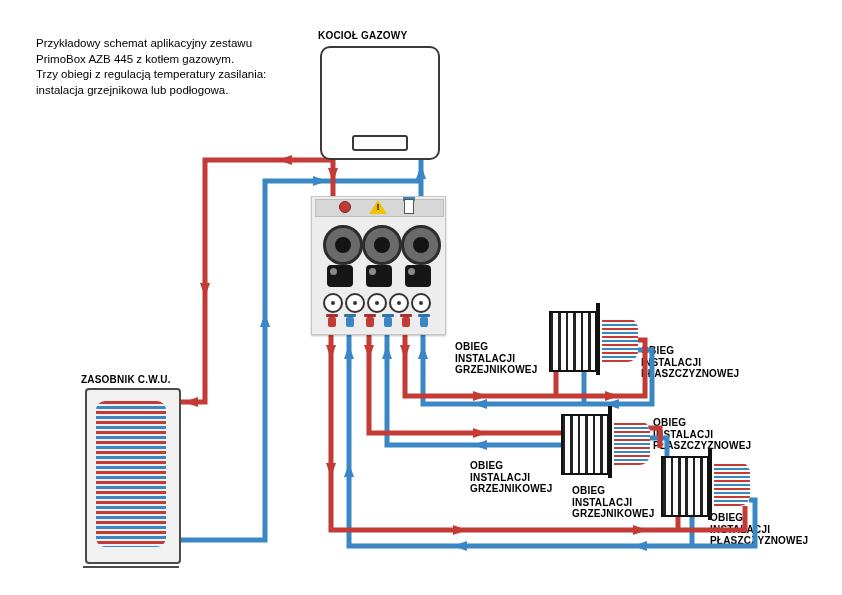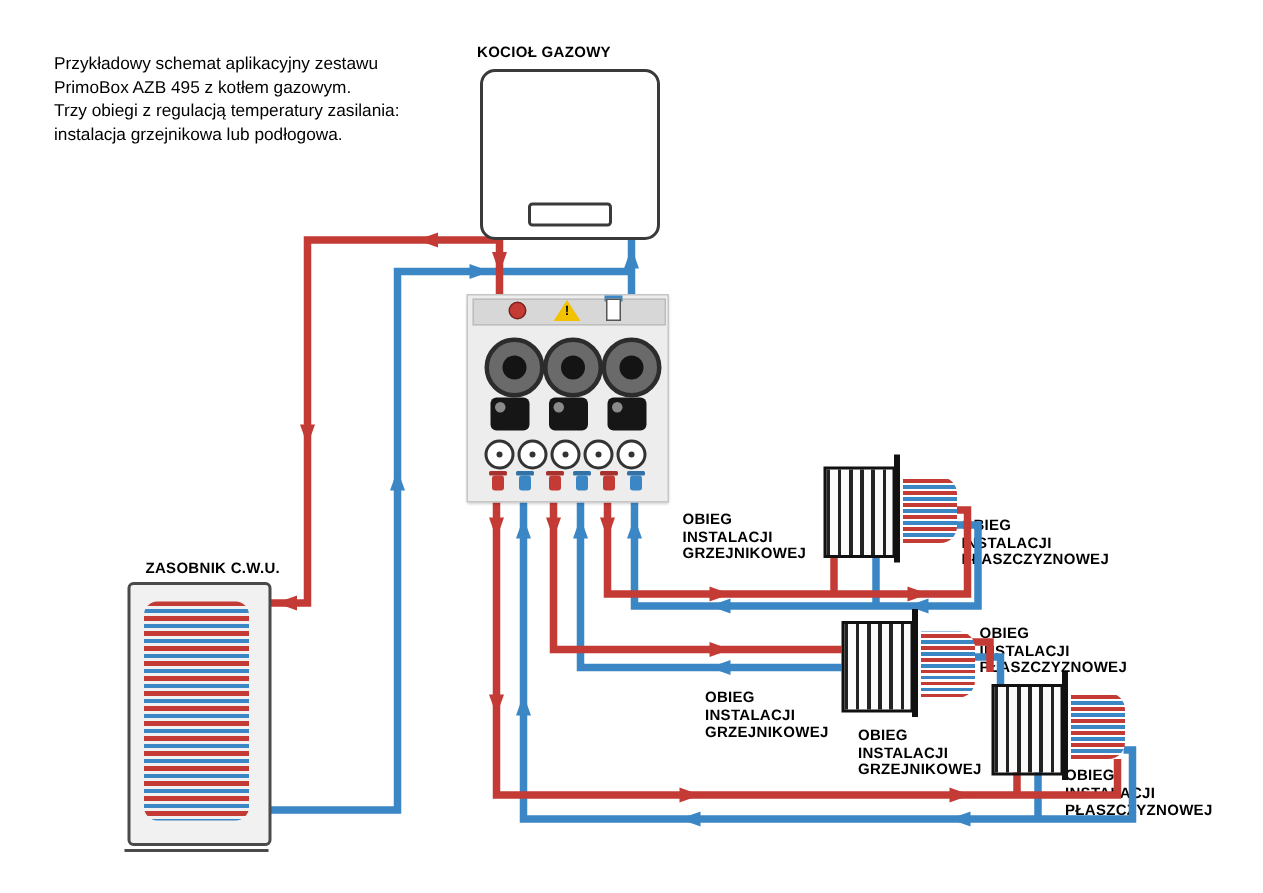--- a/index.html
+++ b/index.html
@@ -109,21 +109,21 @@
     <polygon points="-7,-5 7,0 -7,5" transform="translate(349,470) rotate(-90)"></polygon>
     <polygon points="-7,-5 7,0 -7,5" transform="translate(480,404) rotate(180)"></polygon>
     <polygon points="-7,-5 7,0 -7,5" transform="translate(612,404) rotate(180)"></polygon>
     <polygon points="-7,-5 7,0 -7,5" transform="translate(480,445) rotate(180)"></polygon>
     <polygon points="-7,-5 7,0 -7,5" transform="translate(460,546) rotate(180)"></polygon>
     <polygon points="-7,-5 7,0 -7,5" transform="translate(640,546) rotate(180)"></polygon>
   </g>
 </svg>
 
 <div class="desc">Przykładowy schemat aplikacyjny zestawu
-PrimoBox AZB 495 z kotłem gazowym.
+PrimoBox AZB 445 z kotłem gazowym.
 Trzy obiegi z regulacją temperatury zasilania:
 instalacja grzejnikowa lub podłogowa.</div>
 
 <div class="lbl" style="left:318px;top:30px;width:120px;">KOCIOŁ GAZOWY</div>
 <div class="comp boiler">
   <div class="boiler-slot"></div>
 </div>
 
 <div class="comp manifold">
   <div class="man-top"></div>
@@ -182,21 +182,21 @@
       <div class="handle"></div>
     </div>
   <div class="bvalve red" style="left:90px;top:120px;">
       <div class="handle"></div>
     </div>
   <div class="bvalve blue" style="left:108px;top:120px;">
       <div class="handle"></div>
     </div>
 </div>
 
-<div class="lbl" style="left:97px;top:374px;width:100px;">ZASOBNIK C.W.U.</div>
+<div class="lbl" style="left:81px;top:374px;width:100px;">ZASOBNIK C.W.U.</div>
 <div class="comp tank">
   <div class="coil"></div>
 </div>
 <div class="comp tank-stand"></div>
 
 <div class="comp radiator" style="left:549px;top:311px;width:44px;height:57px;"></div>
 <div class="comp sep" style="left:596px;top:303px;height:72px;"></div>
 <div class="comp floorcoil" style="left:602px;top:318px;width:36px;height:44px;"></div>
 <div class="lbl" style="left:455px;top:341px;width:92px;">OBIEG INSTALACJI
 GRZEJNIKOWEJ</div>

